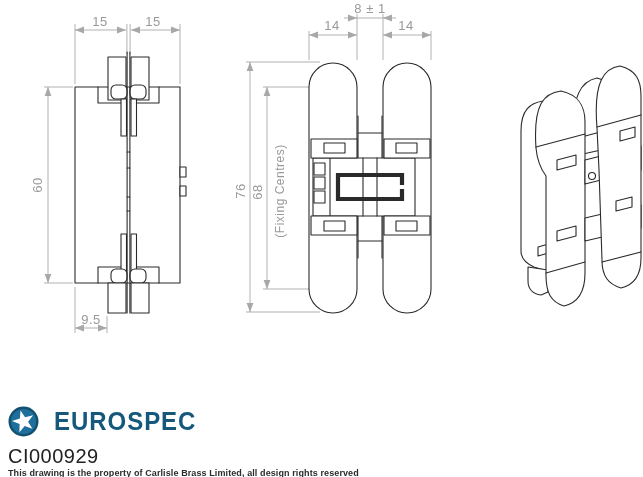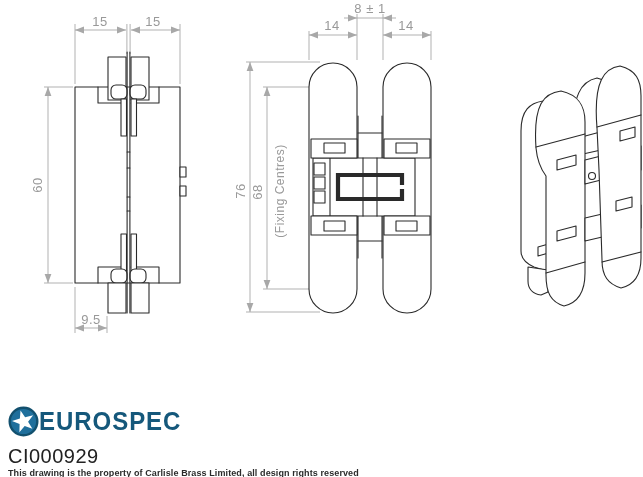--- a/index.html
+++ b/index.html
@@ -14,21 +14,21 @@
   .thick{stroke:#2a2a2a;stroke-width:4.2;fill:none;}
   .dim{stroke:#a8a8a8;stroke-width:0.9;fill:none;}
   .shade{fill:#d9d9d9;stroke:none;}
   .dimtxt{
     fill:#999999;font-family:"Liberation Sans",sans-serif;font-size:13px;
     letter-spacing:0.5px;
   }
   .dimtxt.small{font-size:12px;}
   
   #footer{position:absolute;left:8px;top:406px;}
-  #brandrow{display:flex;align-items:center;gap:0;}
+  #brandrow{display:flex;align-items:center;gap:15px;}
   #brandname{
     color:#15587b;font-weight:bold;font-size:25px;letter-spacing:1px;
     transform:scaleX(0.96);transform-origin:left center;
   }
   #code{
     color:#222222;font-size:20px;letter-spacing:0.5px;margin-top:8px;
   }
   #copy{
     color:#2b2b2b;font-size:9px;font-weight:600;margin-top:0;letter-spacing:0.1px;
   }

